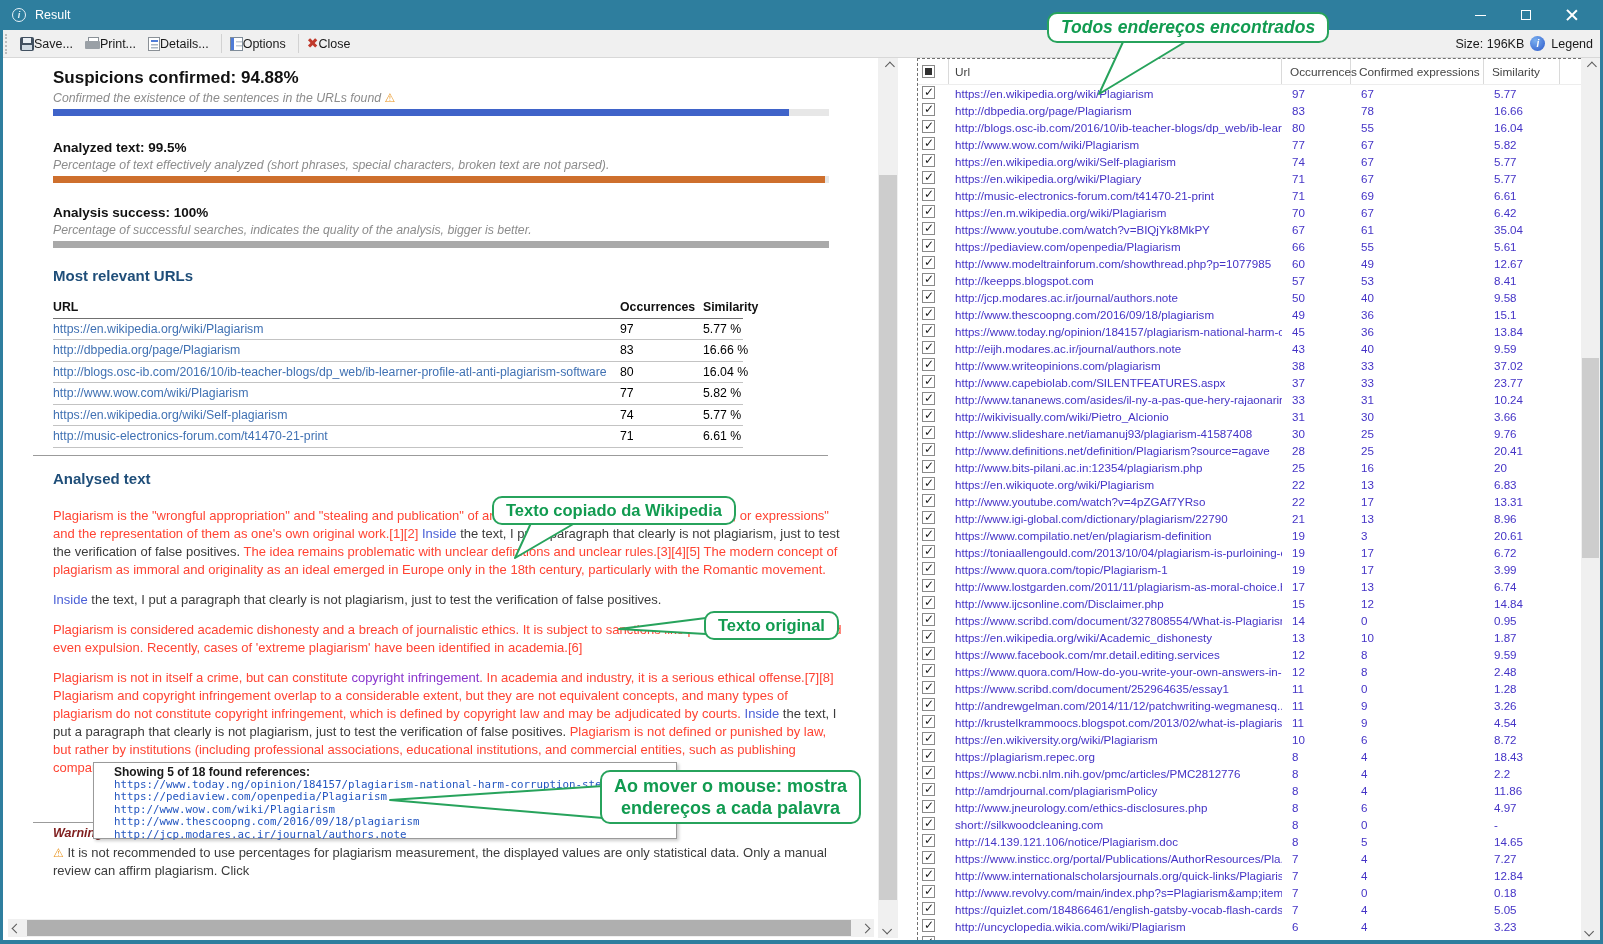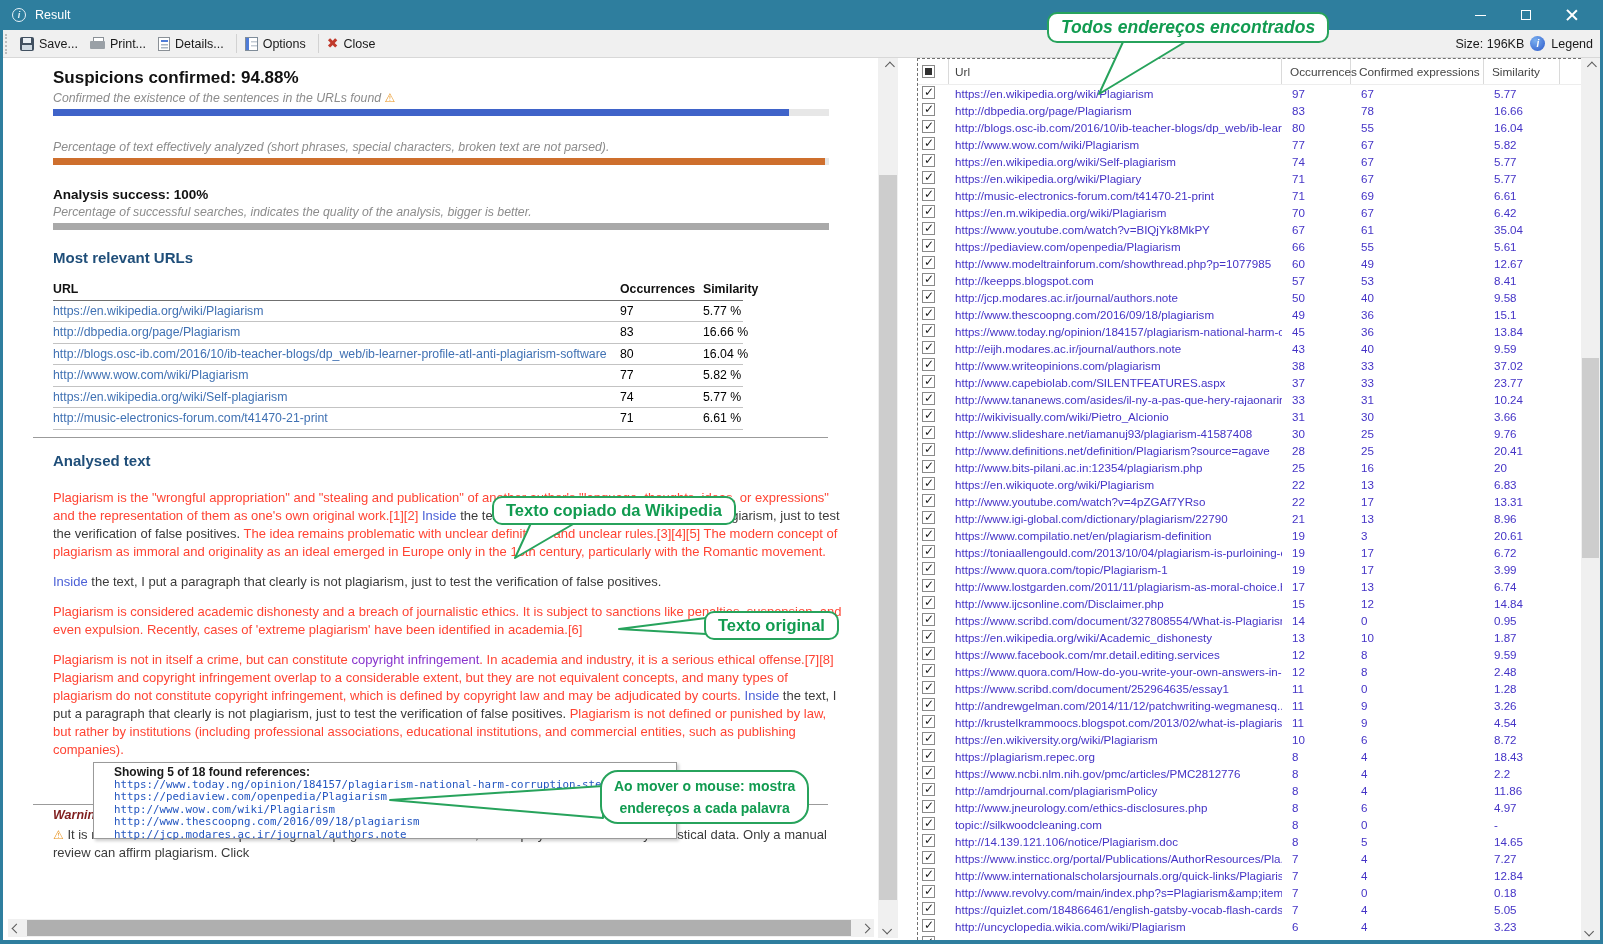--- a/index.html
+++ b/index.html
@@ -15,21 +15,21 @@
   .win-btn { width:46px; height:30px; display:flex; align-items:center; justify-content:center; }
   .glyph-min { width:11px; border-bottom:1.5px solid #fff; }
   .glyph-max { width:10px; height:10px; border:1.3px solid #fff; }
   .glyph-x { position:relative; width:12px; height:12px; }
   .glyph-x::before,.glyph-x::after { content:""; position:absolute; left:5px; top:-1px; width:1.6px; height:14px; background:#fff; }
   .glyph-x::before{ transform:rotate(45deg);} .glyph-x::after{ transform:rotate(-45deg);}
 
   
   .toolbar { position:absolute; left:-3px; top:30px; width:1603px; height:28px; background:#F0F0F0; border-bottom:1px solid #D8D8D8; display:flex; align-items:center; font-size:12.5px; color:#1a1a1a; }
   .grip { width:5px; height:20px; margin:0 6px 0 5px; border-left:2px dotted #BDBDBD; }
-  .tb-btn { display:flex; align-items:center; gap:5px; padding:3px 8px 3px 4px; cursor:default; }
+  .tb-btn { display:flex; align-items:center; padding:3px 8px 3px 4px; cursor:default; }
   .tb-sep { width:1px; height:19px; background:#D2D2D2; margin:0 4px; }
   .tb-right { position:absolute; right:10px; display:flex; align-items:center; gap:6px; font-size:12.5px; }
   .ico { display:inline-block; position:relative; }
   .ico-save { width:14px; height:14px; background:#415060; border-radius:2px; }
   .ico-save::before { content:""; position:absolute; left:3px; top:1px; width:8px; height:5px; background:#E9Eef3; }
   .ico-save::after { content:""; position:absolute; left:2px; bottom:1px; width:10px; height:5px; background:#Cfd9e2; }
   .ico-print { width:15px; height:13px; }
   .ico-print::before { content:""; position:absolute; left:3px; top:0; width:9px; height:4px; background:#fff; border:1px solid #8a9096; }
   .ico-print::after { content:""; position:absolute; left:0; top:4px; width:15px; height:8px; background:#9AA0A6; border-radius:1px; }
   .ico-details { width:12px; height:14px; background:#fff; border:1px solid #8a9096;
@@ -107,21 +107,21 @@
   .tooltip { position:absolute; left:90px; top:762px; width:584px; height:77px; background:#fff; border:1px solid #9A9A9A; box-shadow:2px 2px 3px rgba(0,0,0,.2); padding:2px 20px; z-index:40; }
   .tt-title { font-size:12px; font-weight:bold; color:#1a1a1a; }
   .tt-url { font-family:"DejaVu Sans Mono",monospace; font-size:10.8px; line-height:12.4px; color:#2456C0; white-space:nowrap; }
 
   
   .tails { position:absolute; left:0; top:0; width:1603px; height:944px; pointer-events:none; z-index:45; }
   .callout { position:absolute; background:#fff; border:2px solid #27A35C; border-radius:10px; color:#119B50; font-weight:bold; text-align:center; padding:3px 12px; z-index:46; white-space:nowrap; }
   .co1 { left:1044px; top:12px; font-size:17.5px;font-style:italic; }
   .co2 { left:489px; top:496px; font-size:16.5px;text-align:right; }
   .co3 { left:701px; top:611px; font-size:16.5px; }
-  .co4 { left:597px; top:770px; font-size:14px; line-height:22px;border-radius:18px; }
+  .co4 { left:597px; top:770px; font-size:18px; line-height:22px; }
 </style>
 </head>
 <body>
 
 <div class="window">
 
   <div class="titlebar">
     <span class="app-icon">i</span>
     <span class="title-text">Result</span>
     <div class="win-btns">
@@ -172,20 +172,21 @@
     <div class="report-inner">
       <div id="stats">
   <div class="stat lg">
     <div class="stat-title">Suspicions confirmed: <span class="stat-value">94.88%</span></div>
     <div class="stat-sub">Confirmed the existence of the sentences in the URLs found <span class="warn-tri"></span></div>
     <div class="bar">
               <div class="fill" style="width:94.88%;background:#3F63C9"></div>
             </div>
   </div>
   <div class="stat sm gap-lg">
+    <div class="stat-title">Analyzed text: <span class="stat-value">99.5%</span></div>
     <div class="stat-sub">Percentage of text effectively analyzed (short phrases, special characters, broken text are not parsed).</div>
     <div class="bar">
               <div class="fill" style="width:99.5%;background:#CE6F2D"></div>
             </div>
   </div>
   <div class="stat sm">
     <div class="stat-title">Analysis success: <span class="stat-value">100%</span></div>
     <div class="stat-sub">Percentage of successful searches, indicates the quality of the analysis, bigger is better.</div>
     <div class="bar">
               <div class="fill" style="width:100%;background:#A9A9A9"></div>
@@ -581,21 +582,21 @@
   </div>
   <div class="rrow">
     <span class="rc0"><span class="cb checked"></span></span>
     <a class="rurl">http://www.jneurology.com/ethics-disclosures.php</a>
     <span class="rnum">8</span>
     <span class="rnum c2">6</span>
     <span class="rnum c3">4.97</span>
   </div>
   <div class="rrow">
     <span class="rc0"><span class="cb checked"></span></span>
-    <a class="rurl">topic://silkwoodcleaning.com</a>
+    <a class="rurl">short://silkwoodcleaning.com</a>
     <span class="rnum">8</span>
     <span class="rnum c2">0</span>
     <span class="rnum c3">-</span>
   </div>
   <div class="rrow">
     <span class="rc0"><span class="cb checked"></span></span>
     <a class="rurl">http://14.139.121.106/notice/Plagiarism.doc</a>
     <span class="rnum">8</span>
     <span class="rnum c2">5</span>
     <span class="rnum c3">14.65</span>

